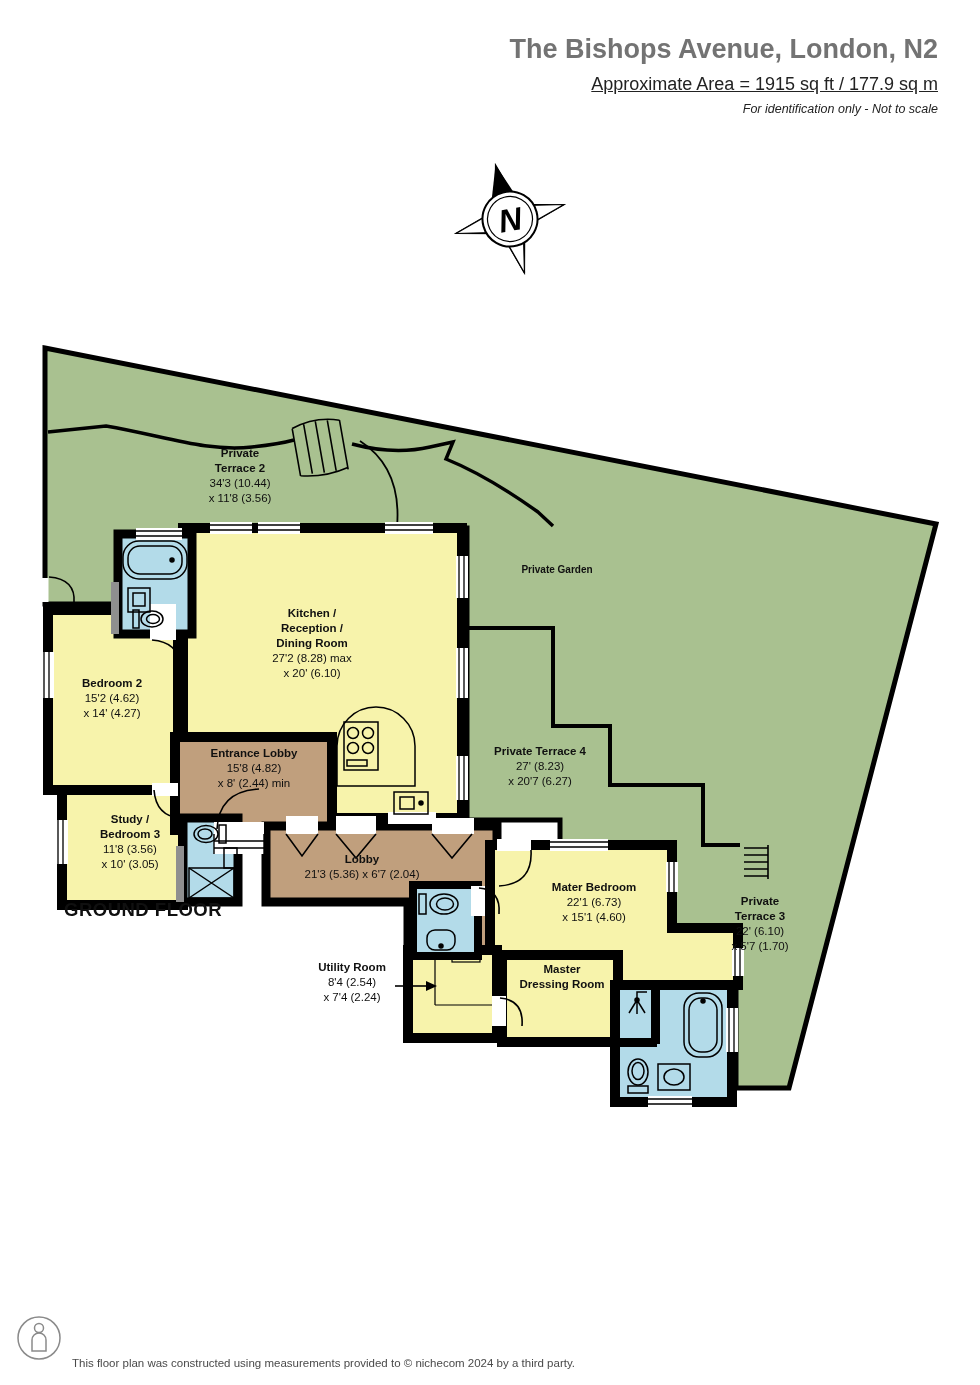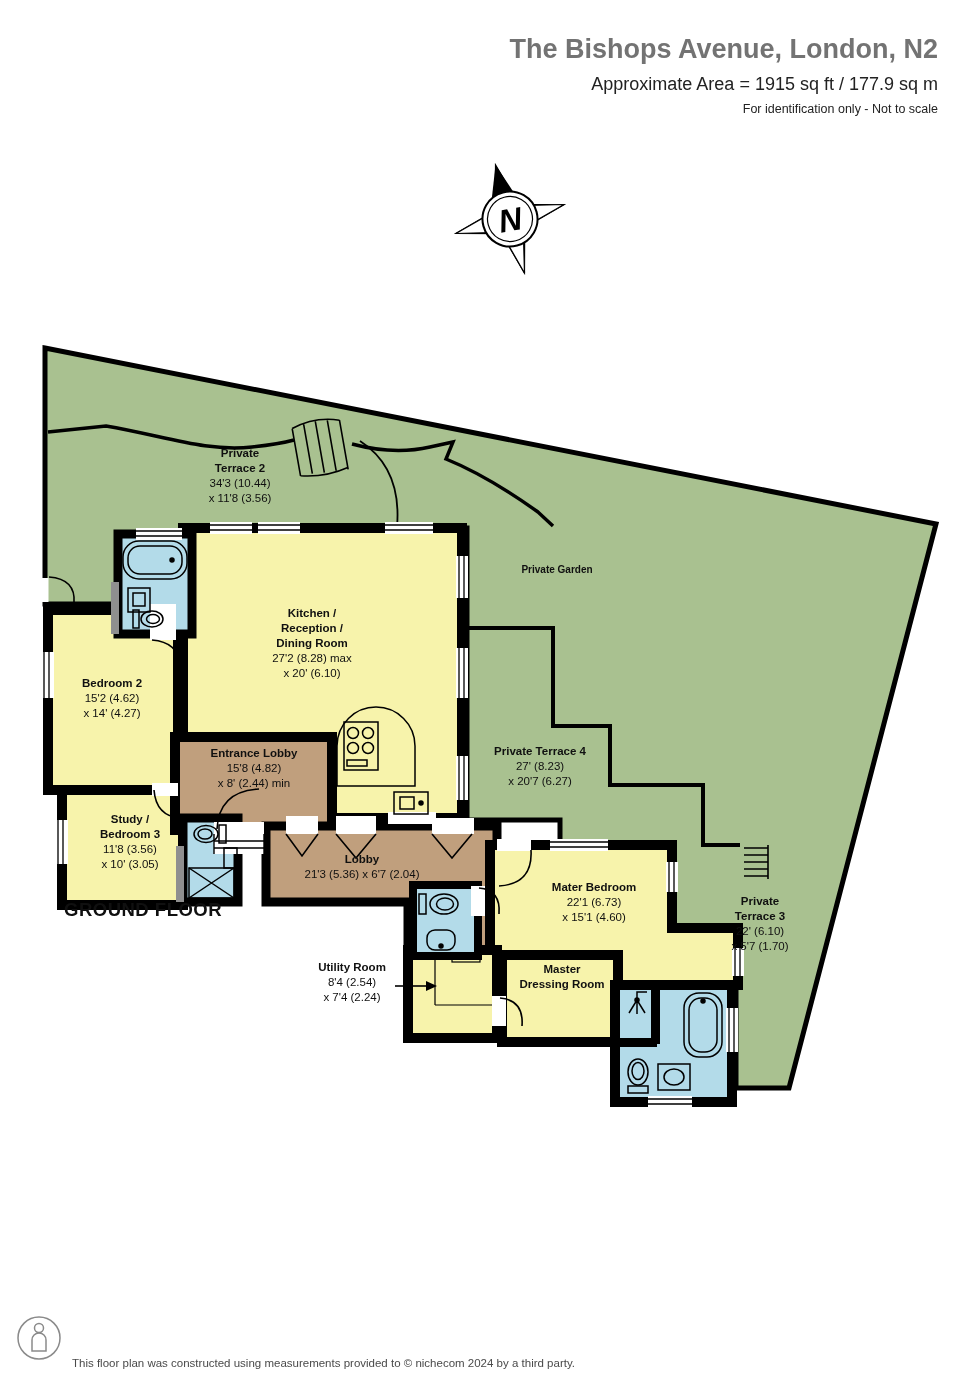--- a/index.html
+++ b/index.html
@@ -2,22 +2,22 @@
 <html><head>
 <meta charset="utf-8">
 <style>
   html,body{margin:0;padding:0;background:#ffffff;}
   #page{position:relative;width:980px;height:1385px;background:#fff;overflow:hidden;
         font-family:"Liberation Sans", sans-serif;color:#111;}
   #plan-svg{position:absolute;left:0;top:0;width:980px;height:1385px;}
 
   .hdr{position:absolute;right:42px;top:34px;text-align:right;}
   .hdr .title{font-size:27px;font-weight:bold;color:#737373;}
-  .hdr .area{font-size:18px;margin-top:9px;color:#222;}
-  .hdr .disclaimer{font-size:12.5px;margin-top:7px;color:#222;}
+  .hdr .area{font-size:18px;margin-top:9px;color:#222;text-decoration:underline;}
+  .hdr .disclaimer{font-size:12.5px;margin-top:7px;color:#222;font-style:italic;}
 
   .room-label{position:absolute;transform:translateX(-50%);text-align:center;color:#101010;}
   .room-name{font-weight:bold;font-size:11.5px;line-height:1.3;white-space:pre-line;text-align:center;}
   .room-dims{font-size:11.5px;line-height:1.3;white-space:pre-line;}
 
   .garden-label{position:absolute;transform:translateX(-50%);font-weight:bold;font-size:10px;color:#101010;}
   .floor-label{position:absolute;font-size:18.5px;font-weight:bold;letter-spacing:.5px;color:#101010;}
 
   .footer{position:absolute;left:16px;top:1315px;display:flex;align-items:flex-start;}
   .footer .txt{margin-left:10px;font-size:11.5px;color:#4a4a4a;line-height:1.5;margin-top:5px;white-space:pre-wrap;}

